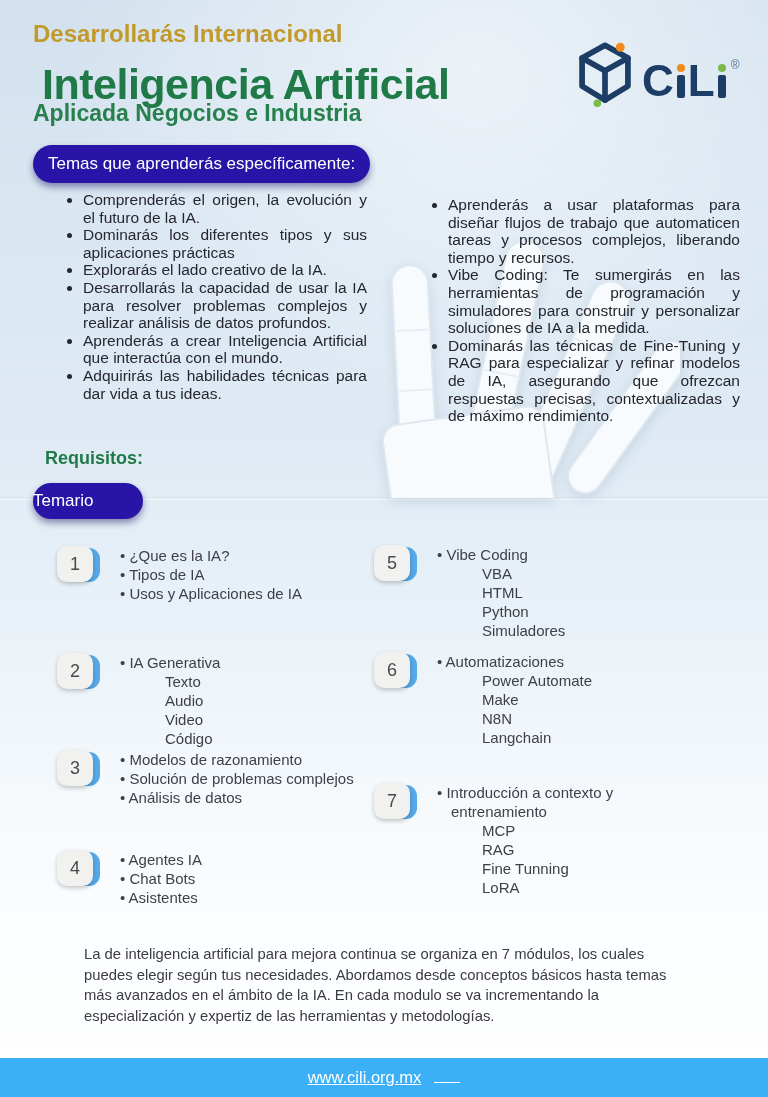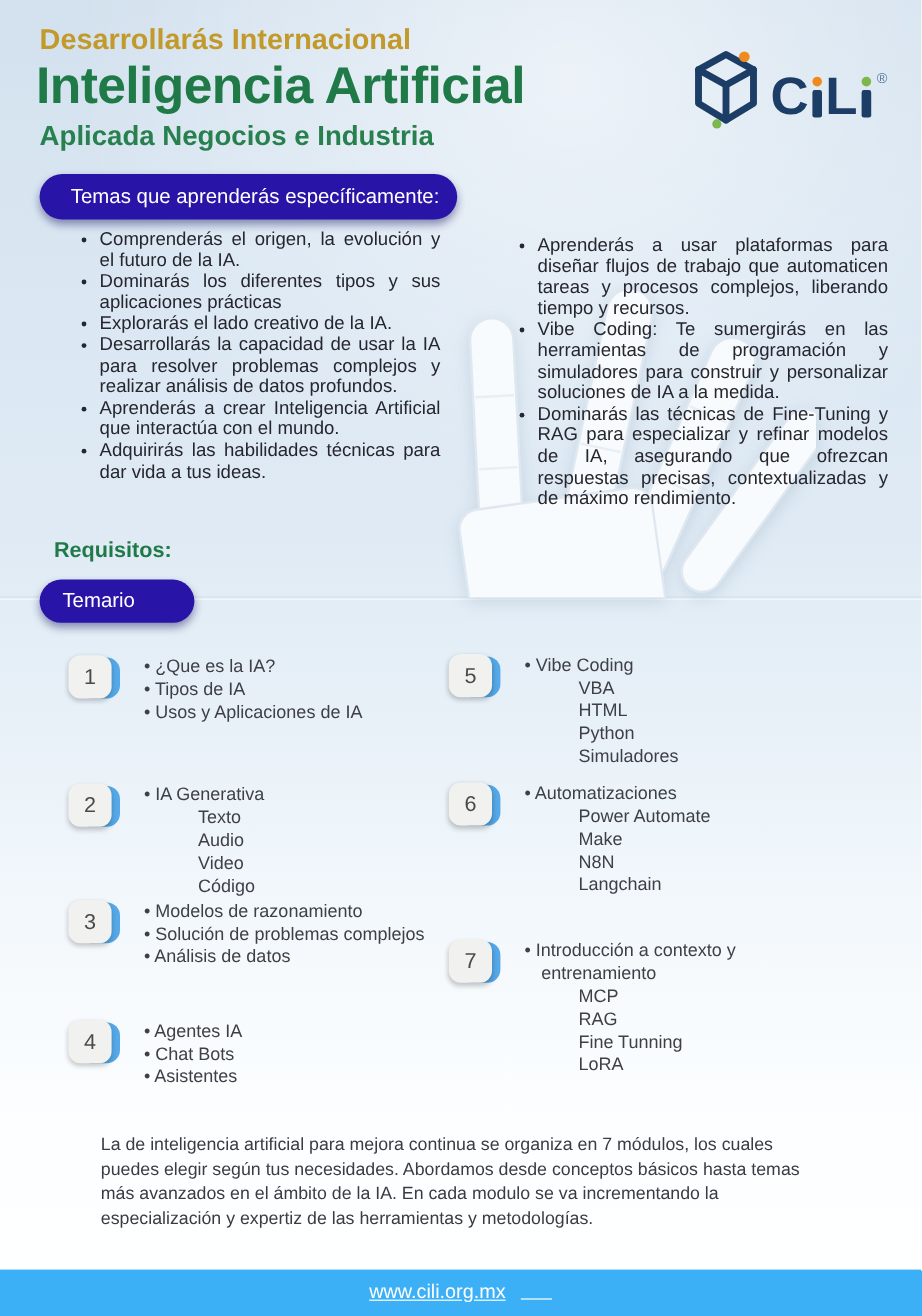--- a/index.html
+++ b/index.html
@@ -10,37 +10,37 @@
       radial-gradient(90% 55% at 62% 6%, rgba(255,255,255,0.55), rgba(255,255,255,0) 60%),
       linear-gradient(180deg,#d3e1ee 0%,#d9e6f2 18%,#dfeaf4 40%,#e8f1f8 55%,#f3f8fc 70%,#fcfeff 85%,#ffffff 100%);
   }
   
   .photo-edge{position:absolute;top:497px;left:0;width:768px;height:3px;
     background:linear-gradient(180deg,rgba(170,195,218,.30),rgba(255,255,255,.75));}
   .hand-svg{position:absolute;left:375px;top:210px;width:305px;height:288px;z-index:1;
     filter:drop-shadow(0 4px 6px rgba(120,150,175,.25));}
   
   .kicker{position:absolute;left:33px;top:20px;font-size:24px;font-weight:600;color:#C29A2B;z-index:3;}
-  .title{position:absolute;left:30px;top:48px;font-size:43px;font-weight:600;letter-spacing:-0.5px;color:#1F7A48;z-index:3;margin:0;}
+  .title{position:absolute;left:30px;top:48px;font-size:43px;font-weight:600;letter-spacing:-0.5px;color:#1F7A48;z-index:3;margin:12px;}
   .subtitle{position:absolute;left:33px;top:100px;font-size:23px;font-weight:600;color:#27804E;z-index:3;}
   
   .logo{position:absolute;left:572px;top:38px;width:180px;height:72px;z-index:3;display:flex;align-items:center;}
   .logo-cube{width:66px;height:70px;}
   .brand{display:flex;align-items:flex-end;margin-left:4px;height:48px;position:relative;}
   .brand-letter{font-size:44px;font-weight:700;color:#1C3D66;line-height:34px;}
   .i-letter{display:inline-block;position:relative;width:8px;height:23px;background:#1C3D66;border-radius:2px;margin:0 3px;}
   .i-letter .i-dot{position:absolute;top:-11px;left:0;width:8px;height:8px;border-radius:50%;}
   .i-dot.orange{background:#F08A1D;}
   .i-dot.green{background:#7CB94B;}
   .registered{font-size:12px;color:#55759c;position:relative;top:-26px;left:2px;font-weight:400;}
   
   .pill{position:absolute;background:#2814A6;color:#fff;border-radius:19px;z-index:3;
     box-shadow:0 4px 7px rgba(15,15,90,.45);}
-  .topics-pill{left:33px;top:145px;width:322px;height:38px;line-height:38px;padding-left:26px;font-size:17px;}
-  .temario-pill{left:33px;top:483px;width:110px;height:36px;line-height:36px;padding-left:19px;font-size:17px;border-radius:18px;}
+  .topics-pill{left:33px;top:145px;width:322px;height:38px;line-height:38px;padding-left:15px;font-size:17px;}
+  .temario-pill{left:33px;top:483px;width:110px;height:36px;line-height:36px;padding-left:0;font-size:17px;border-radius:18px;}
   
   .topics{position:absolute;margin:0;font-size:15.5px;line-height:17.6px;color:#26262e;
     text-align:justify;list-style:disc outside;padding-left:14px;z-index:3;}
   .topics li{margin:0;}
   .topics-left{left:69px;top:191px;width:284px;}
   .topics-right{left:434px;top:196px;width:292px;}
   
   .requisitos{position:absolute;left:45px;top:448px;font-size:18px;font-weight:700;color:#1F7A48;z-index:3;}
   
   .module{position:absolute;display:flex;align-items:flex-start;z-index:3;}

